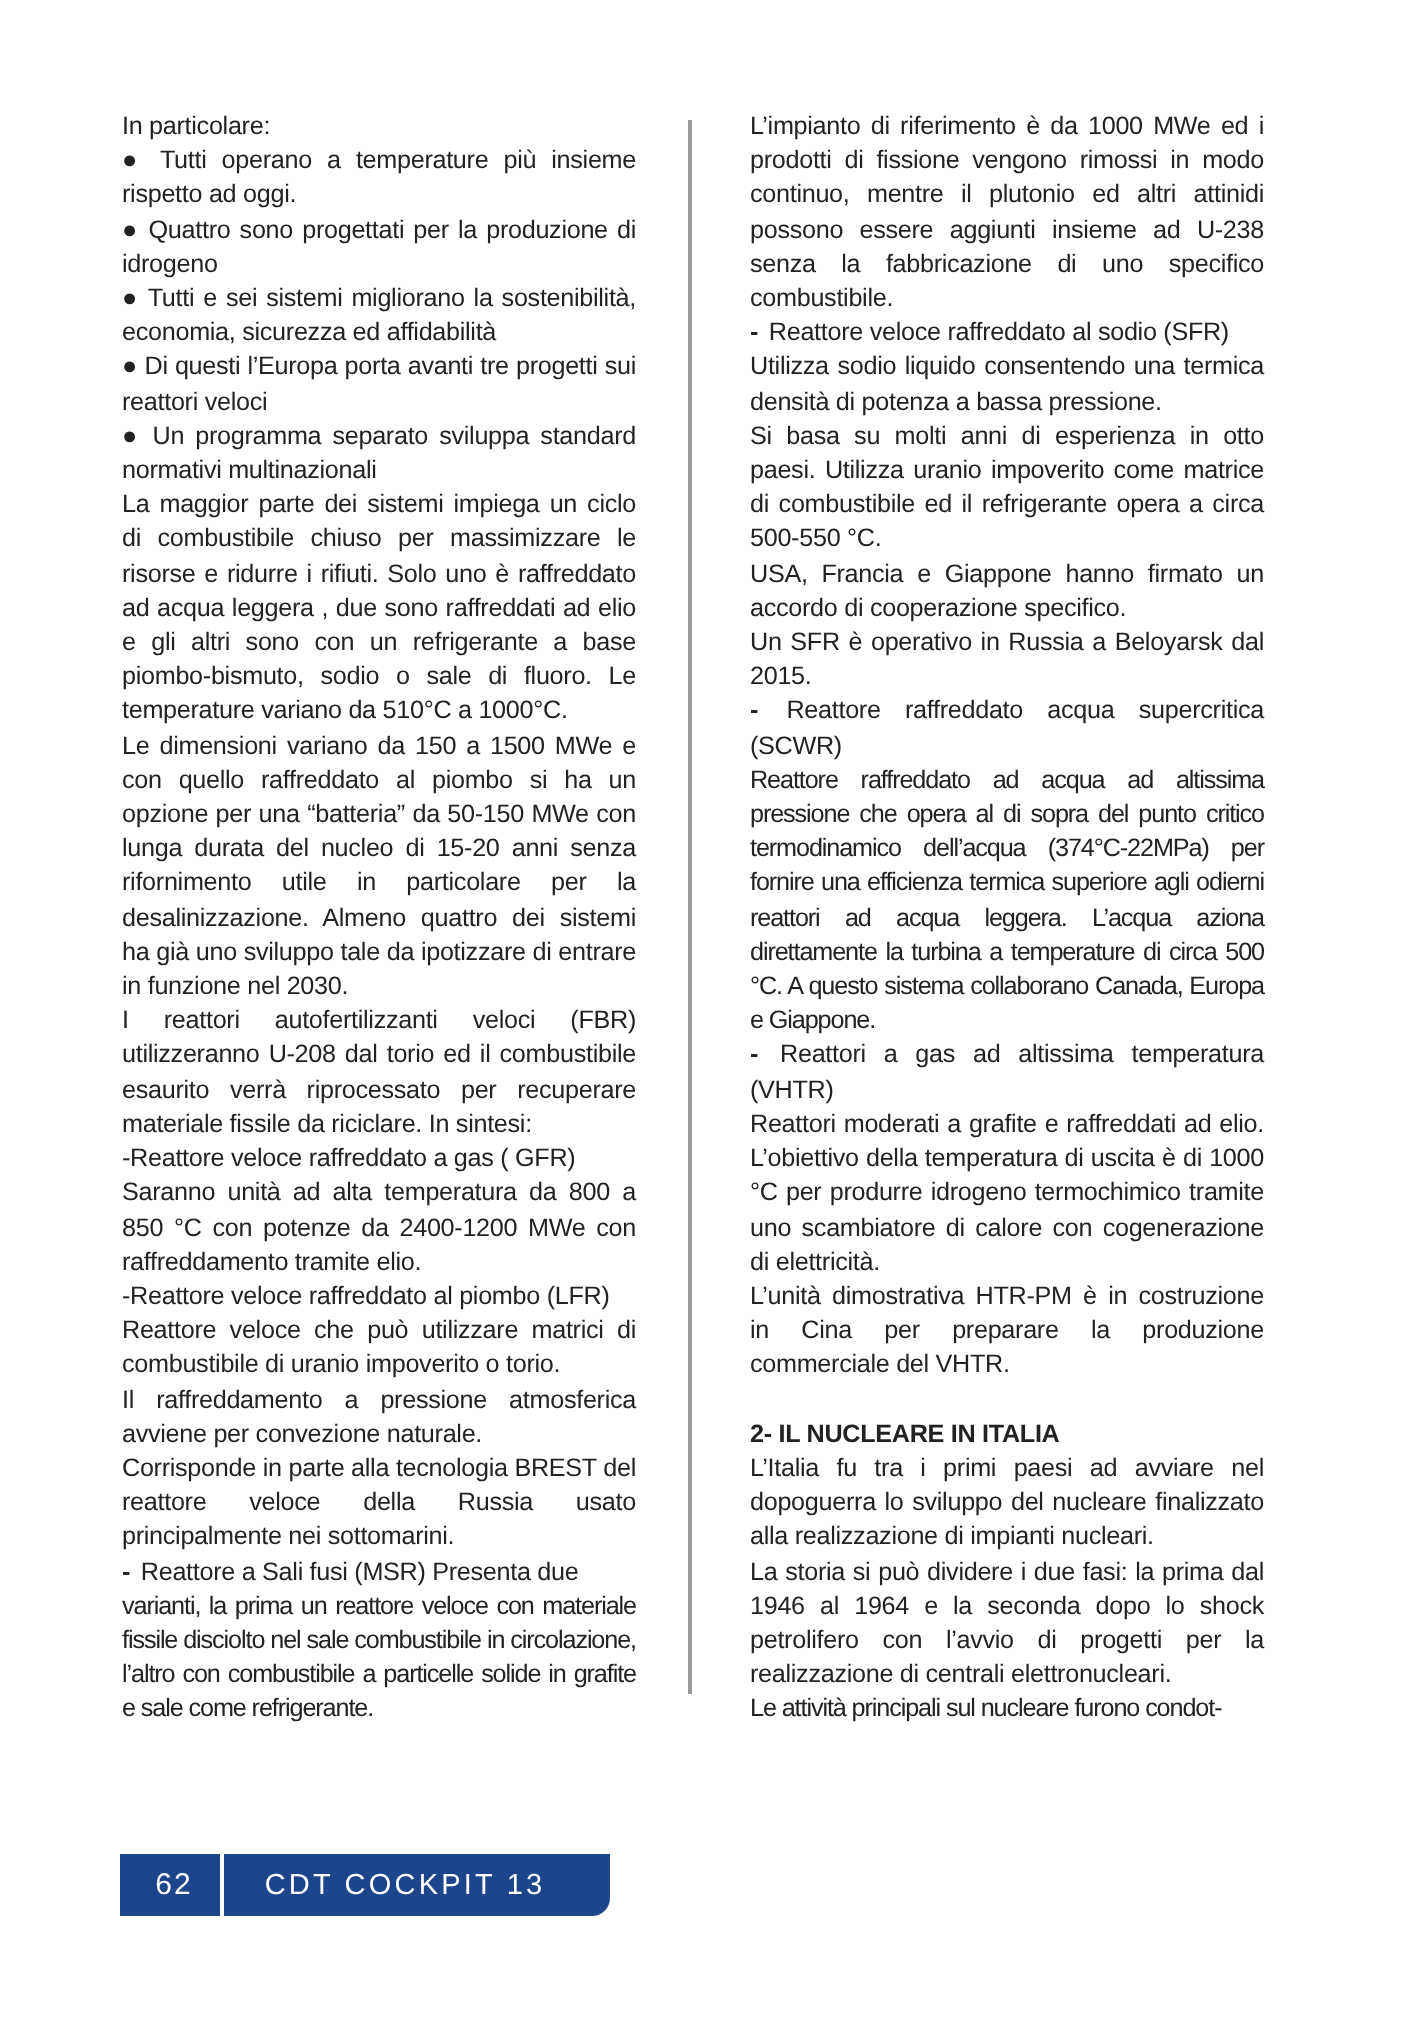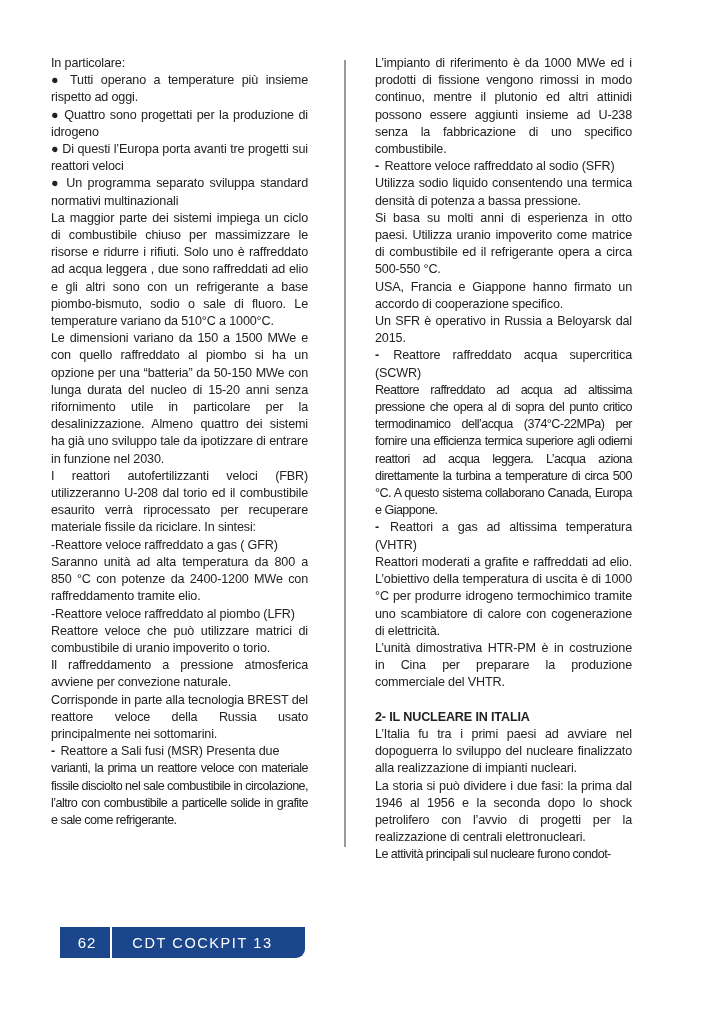--- a/index.html
+++ b/index.html
@@ -5,21 +5,21 @@
   html, body { margin: 0; padding: 0; background: #ffffff; }
   body {
     width: 701px; height: 1020px; position: relative; overflow: hidden;
     font-family: "Liberation Sans", sans-serif; color: #222222;
   }
   .col {
     position: absolute; top: 55px; width: 257px;
     font-size: 12.6px; line-height: 17.2px; text-align: justify;
     letter-spacing: -0.15px;
   }
-  .col.left { left: 51px; }
+  .col.left { left: 61px; }
   .col.right { left: 375px; }
   .col p { margin: 0; }
   .col p.last-left { text-align-last: left; }
   .col .dense { letter-spacing: -0.55px; }
   .dash { font-weight: bold; display: inline-block; margin-right: 2px; }
   .spacer { height: 17.2px; }
   .heading { font-weight: bold; }
   .divider {
     position: absolute; left: 344px; top: 60px; width: 2px; height: 787px;
     background: #9a9a9a;
@@ -38,20 +38,21 @@
     flex: 1; text-align: center; font-size: 14.5px; letter-spacing: 1.6px; padding-right: 12px;
   }
 </style>
 </head>
 <body>
 
 <div class="col left">
   <p>In particolare:</p>
   <p>● Tutti operano a temperature più insieme rispetto ad oggi.</p>
   <p>● Quattro sono progettati per la produzione di idrogeno</p>
+  <p>● Tutti e sei sistemi migliorano la sostenibilità, economia, sicurezza ed affidabilità</p>
   <p>● Di questi l’Europa porta avanti tre  progetti sui reattori veloci</p>
   <p>● Un programma separato sviluppa standard normativi multinazionali</p>
   <p>La maggior parte dei sistemi impiega un ciclo di combustibile chiuso per massimizzare le risorse e ridurre i rifiuti. Solo uno è raffreddato ad acqua leggera , due sono raffreddati ad elio e gli altri sono con un refrigerante a base piombo-bismuto, sodio o sale di fluoro. Le temperature variano da 510°C a 1000°C.</p>
   <p>Le dimensioni variano da 150 a 1500 MWe e con quello raffreddato al piombo si ha un opzione per una “batteria” da 50-150 MWe con lunga durata del nucleo di 15-20 anni senza rifornimento utile in particolare per la desalinizzazione. Almeno quattro dei sistemi ha già uno sviluppo tale da ipotizzare di entrare in funzione nel 2030.</p>
   <p>I reattori autofertilizzanti veloci (FBR) utilizzeranno U-208 dal torio ed il combustibile esaurito verrà riprocessato per recuperare materiale fissile da riciclare. In sintesi:</p>
   <p>-Reattore veloce raffreddato a gas ( GFR)</p>
   <p>Saranno unità ad alta temperatura da 800 a 850 °C con potenze da 2400-1200 MWe con raffreddamento tramite elio.</p>
   <p>-Reattore veloce raffreddato al piombo (LFR)</p>
   <p>Reattore veloce che può utilizzare matrici di combustibile di uranio impoverito o torio.</p>
   <p>Il raffreddamento a pressione atmosferica avviene per convezione naturale.</p>
@@ -70,20 +71,20 @@
   <p>USA, Francia e Giappone hanno firmato un accordo di cooperazione specifico.</p>
   <p>Un SFR è operativo in Russia a Beloyarsk dal 2015.</p>
   <p><span class="dash">-</span> <span>Reattore raffreddato acqua supercritica (SCWR)</span></p>
   <p class="dense">Reattore raffreddato ad acqua ad altissima pressione che opera al di sopra del punto critico termodinamico dell’acqua (374°C-22MPa) per fornire una efficienza termica superiore agli odierni reattori ad acqua leggera. L’acqua aziona direttamente la turbina a temperature di circa 500 °C. A questo sistema collaborano Canada, Europa e Giappone.</p>
   <p><span class="dash">-</span> <span>Reattori a gas ad altissima temperatura (VHTR)</span></p>
   <p>Reattori moderati a grafite e raffreddati ad elio. L’obiettivo della temperatura di uscita è di 1000 °C per produrre idrogeno termochimico tramite uno scambiatore di calore con cogenerazione di elettricità.</p>
   <p>L’unità dimostrativa HTR-PM è in costruzione in Cina per preparare la produzione commerciale del VHTR.</p>
   <div class="spacer"></div>
   <p class="heading">2- IL NUCLEARE IN ITALIA</p>
   <p>L’Italia fu tra i primi paesi ad avviare nel dopoguerra lo sviluppo del nucleare finalizzato alla realizzazione di impianti nucleari.</p>
-  <p>La storia si può dividere i due fasi: la prima dal 1946 al 1956 e la seconda dopo lo shock petrolifero con l’avvio di progetti per la realizzazione di centrali elettronucleari.</p>
+  <p>La storia si può dividere i due fasi: la prima dal 1946 al 1964 e la seconda dopo lo shock petrolifero con l’avvio di progetti per la realizzazione di centrali elettronucleari.</p>
   <p class="dense">Le attività principali sul nucleare furono condot-</p>
 </div>
 
 <div class="footer" style="background: rgb(27, 70, 139);">
   <div class="page-num">62</div>
   <div class="mag-title">CDT COCKPIT 13</div>
 </div>
 
 </body></html>

